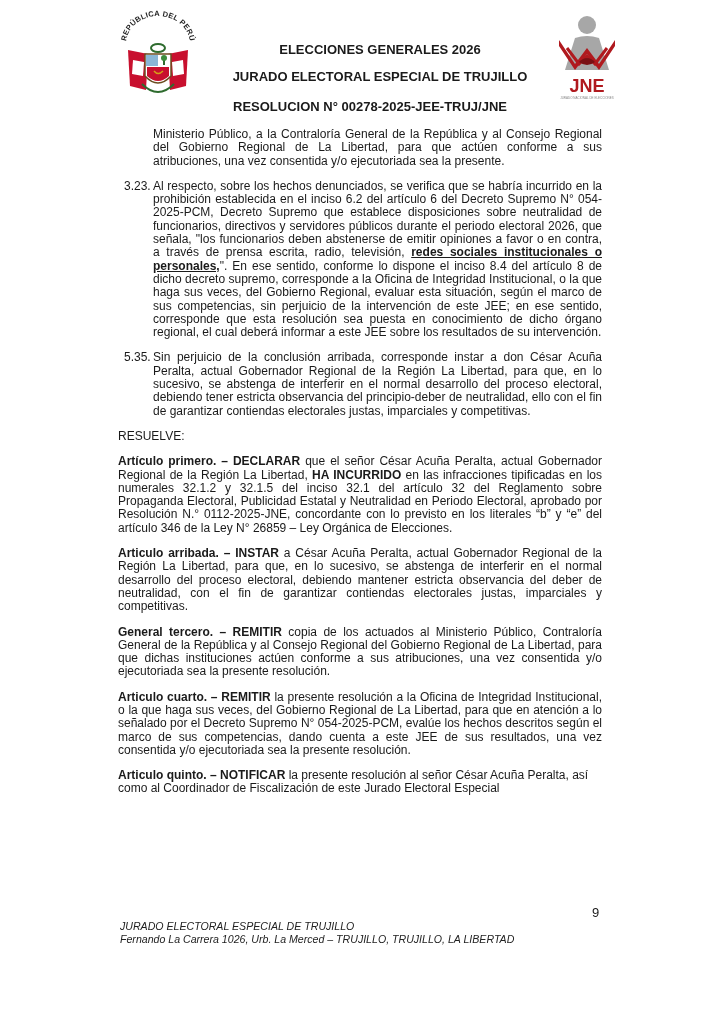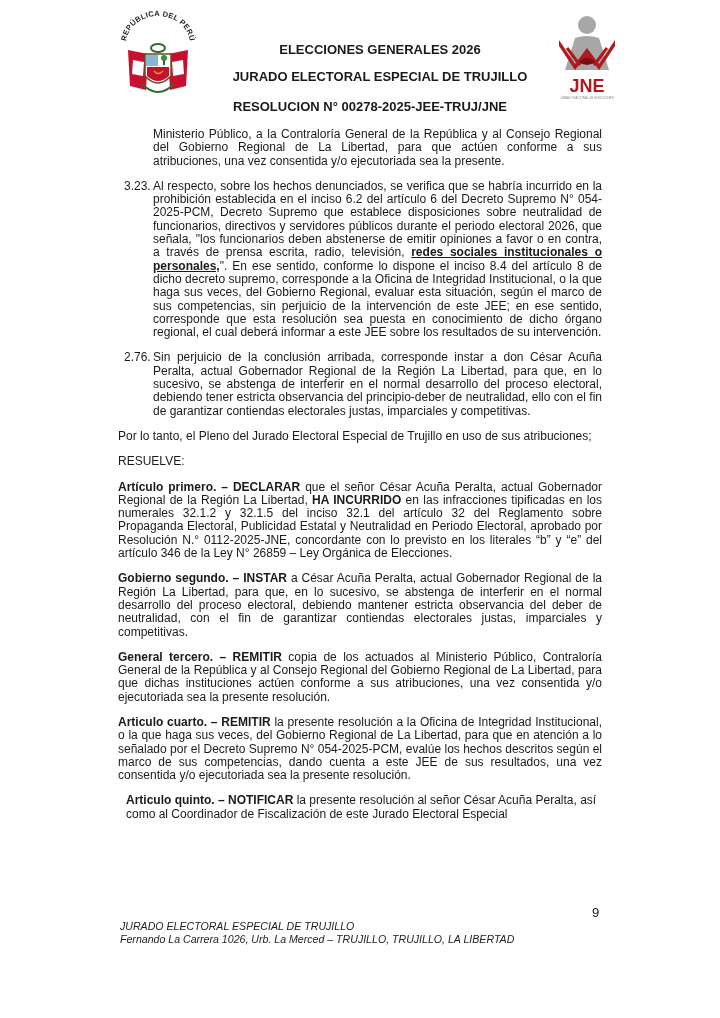--- a/index.html
+++ b/index.html
@@ -74,45 +74,44 @@
 
   <div class="body">
     <p class="indented">Ministerio Público, a la Contraloría General de la República y al Consejo Regional del Gobierno Regional de La Libertad, para que actúen conforme a sus atribuciones, una vez consentida y/o ejecutoriada sea la presente.</p>
 
     <div class="num-para">
       <span class="num">3.23.</span>
       <span>Al respecto, sobre los hechos denunciados, se verifica que se habría incurrido en la prohibición establecida en el inciso 6.2 del artículo 6 del Decreto Supremo N° 054-2025-PCM, Decreto Supremo que establece disposiciones sobre neutralidad de funcionarios, directivos y servidores públicos durante el periodo electoral 2026, que señala, "los funcionarios deben abstenerse de emitir opiniones a favor o en contra, a través de prensa escrita, radio, televisión, </span><span class="u">redes sociales institucionales o personales,</span><span>". En ese sentido, conforme lo dispone el inciso 8.4 del artículo 8 de dicho decreto supremo, corresponde a la Oficina de Integridad Institucional, o la que haga sus veces, del Gobierno Regional, evaluar esta situación, según el marco de sus competencias, sin perjuicio de la intervención de este JEE; en ese sentido, corresponde que esta resolución sea puesta en conocimiento de dicho órgano regional, el cual deberá informar a este JEE sobre los resultados de su intervención.</span>
     </div>
 
     <div class="num-para">
-      <span class="num">2.76.</span>
+      <span class="num">5.35.</span>
       <span>Sin perjuicio de la conclusión arribada, corresponde instar a don César Acuña Peralta, actual Gobernador Regional de la Región La Libertad, para que, en lo sucesivo, se abstenga de interferir en el normal desarrollo del proceso electoral, debiendo tener estricta observancia del principio-deber de neutralidad, ello con el fin de garantizar contiendas electorales justas, imparciales y competitivas.</span>
     </div>
 
-    <p>Por lo tanto, el Pleno del Jurado Electoral Especial de Trujillo en uso de sus atribuciones;</p>
 
     <p class="resuelve">RESUELVE:</p>
 
     <p>
       <b>Artículo primero. – </b><b>DECLARAR</b><span> que el señor César Acuña Peralta, actual Gobernador Regional de la Región La Libertad, </span><b>HA INCURRIDO</b><span> en las infracciones tipificadas en los numerales 32.1.2 y 32.1.5 del inciso 32.1 del artículo 32 del Reglamento sobre Propaganda Electoral, Publicidad Estatal y Neutralidad en Periodo Electoral, aprobado por Resolución N.° 0112-2025-JNE, concordante con lo previsto en los literales “b” y “e” del artículo 346 de la Ley N° 26859 – Ley Orgánica de Elecciones.</span>
     </p>
 
     <p>
-      <b>Gobierno segundo. – </b><b>INSTAR</b><span> a César Acuña Peralta, actual Gobernador Regional de la Región La Libertad, para que, en lo sucesivo, se abstenga de interferir en el normal desarrollo del proceso electoral, debiendo mantener estricta observancia del deber de neutralidad, con el fin de garantizar contiendas electorales justas, imparciales y competitivas.</span>
+      <b>Articulo arribada. – </b><b>INSTAR</b><span> a César Acuña Peralta, actual Gobernador Regional de la Región La Libertad, para que, en lo sucesivo, se abstenga de interferir en el normal desarrollo del proceso electoral, debiendo mantener estricta observancia del deber de neutralidad, con el fin de garantizar contiendas electorales justas, imparciales y competitivas.</span>
     </p>
 
     <p>
       <b>General tercero. – </b><b>REMITIR</b><span> copia de los actuados al Ministerio Público, Contraloría General de la República y al Consejo Regional del Gobierno Regional de La Libertad, para que dichas instituciones actúen conforme a sus atribuciones, una vez consentida y/o ejecutoriada sea la presente resolución.</span>
     </p>
 
     <p>
       <b>Articulo cuarto. – </b><b>REMITIR</b><span> la presente resolución a la Oficina de Integridad Institucional, o la que haga sus veces, del Gobierno Regional de La Libertad, para que en atención a lo señalado por el Decreto Supremo N° 054-2025-PCM, evalúe los hechos descritos según el marco de sus competencias, dando cuenta a este JEE de sus resultados, una vez consentida y/o ejecutoriada sea la presente resolución.</span>
     </p>
 
-    <p style="text-align:left;margin-left:8px;">
+    <p style="text-align:left;">
       <b>Articulo quinto. – </b><b>NOTIFICAR</b><span> la presente resolución al señor César Acuña Peralta, así como al Coordinador de Fiscalización de este Jurado Electoral Especial</span>
     </p>
   </div>
 
   <div class="pagenum">9</div>
 
   <div class="footer">
     <div>JURADO ELECTORAL ESPECIAL DE TRUJILLO</div>
     <div>Fernando La Carrera 1026, Urb. La Merced – TRUJILLO, TRUJILLO, LA LIBERTAD</div>
   </div>

